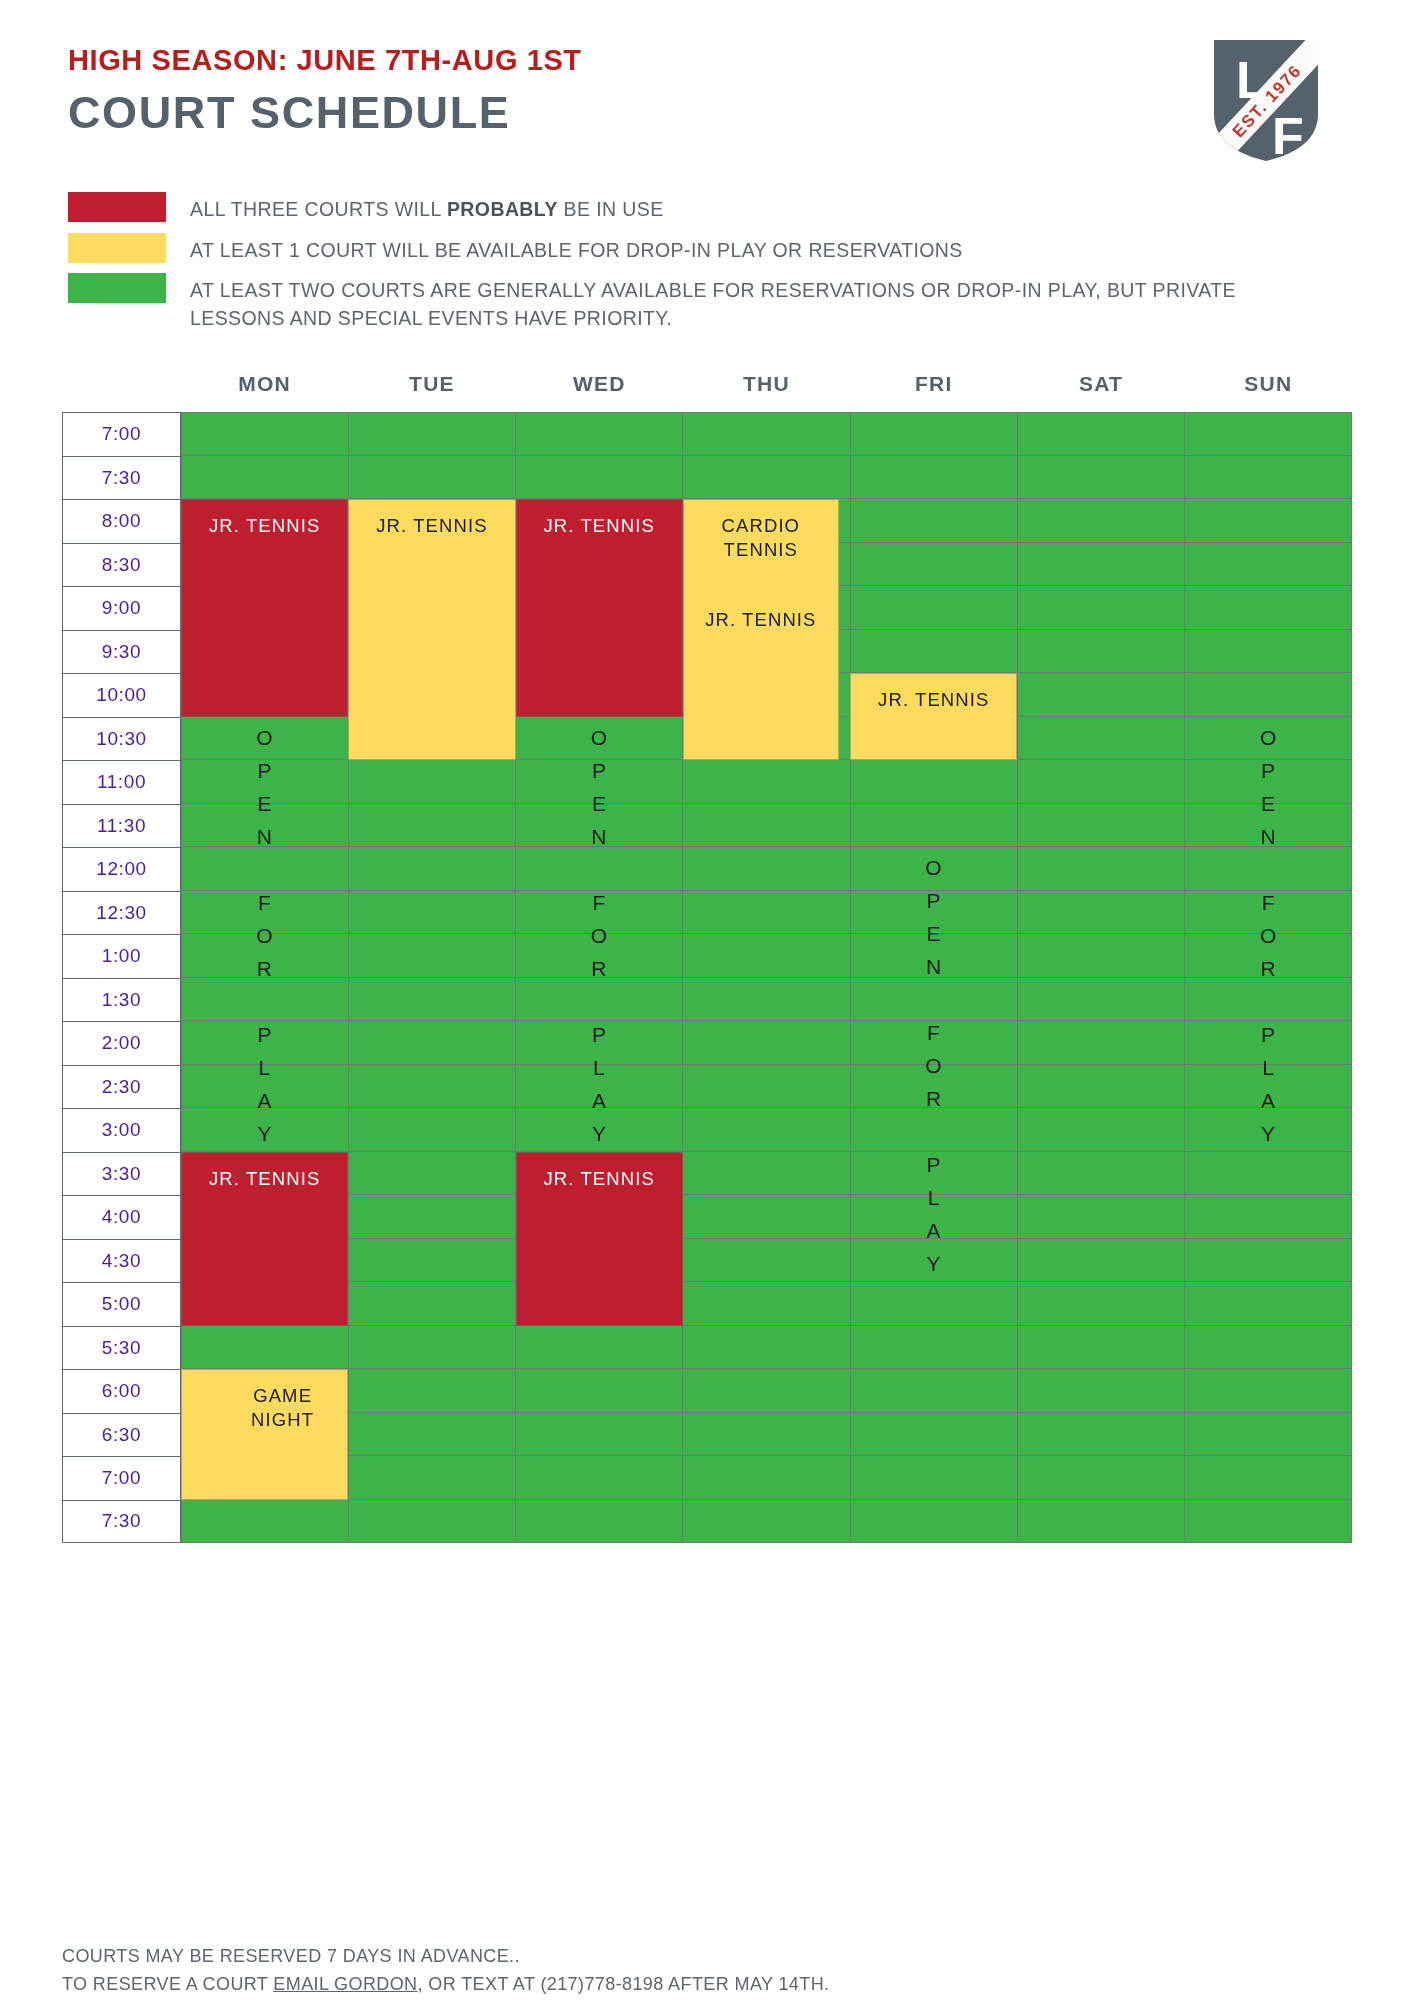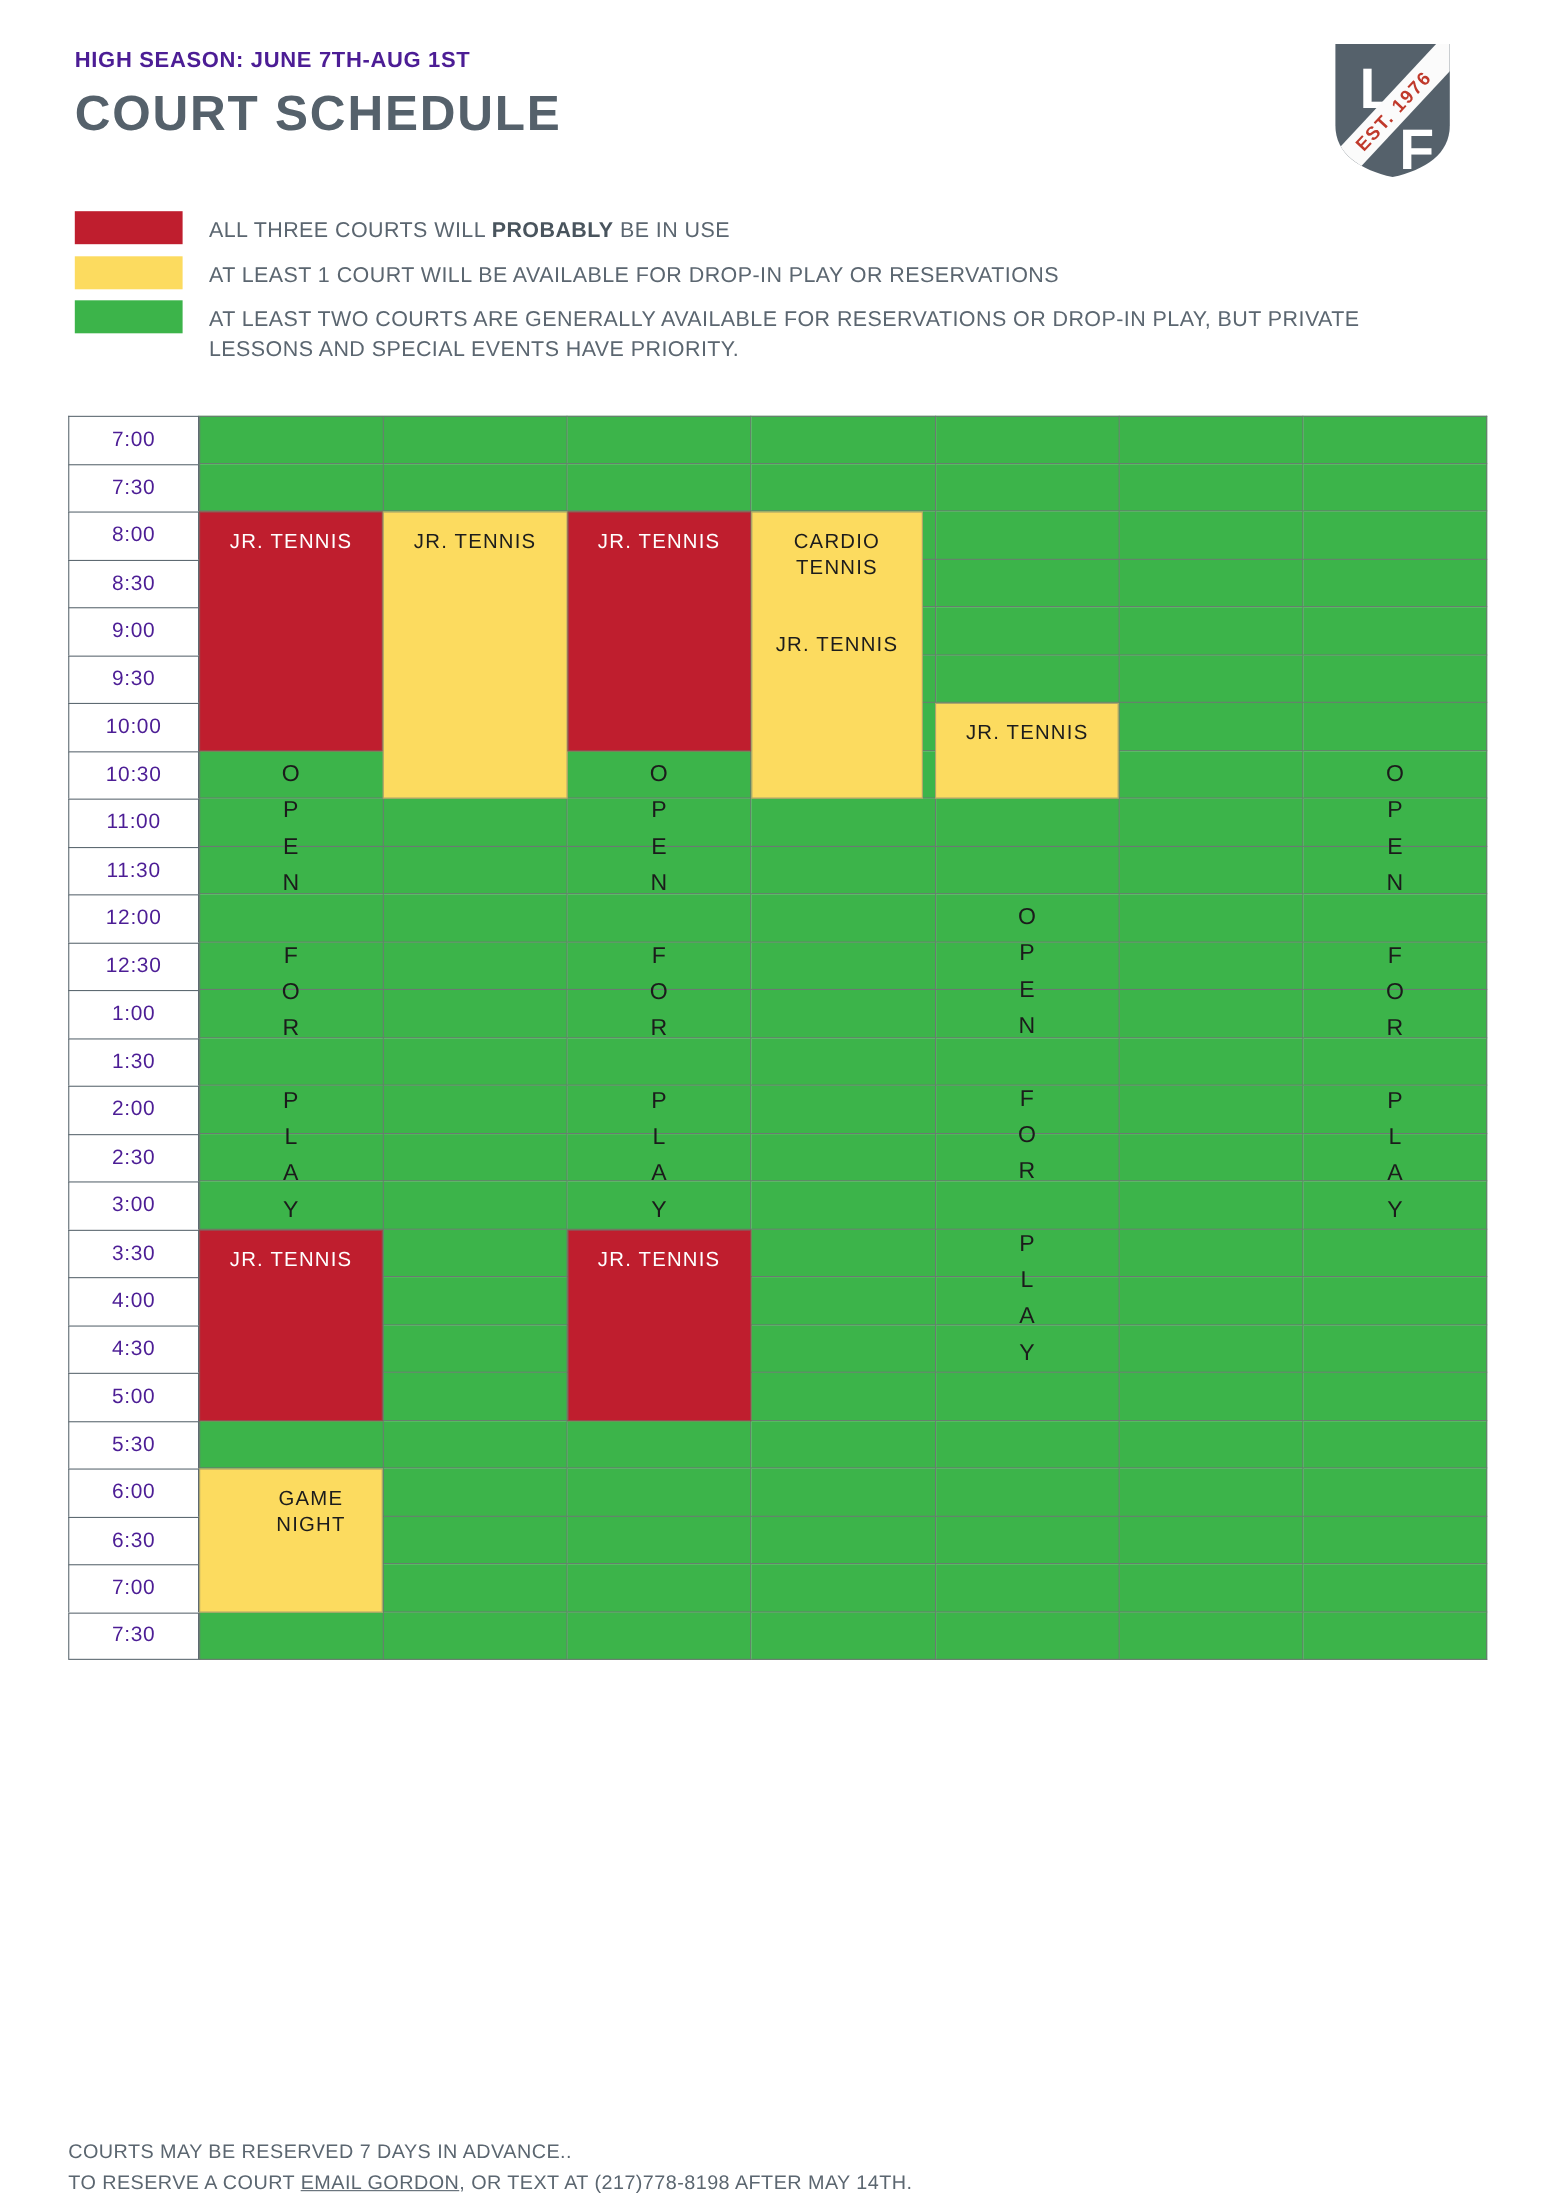--- a/index.html
+++ b/index.html
@@ -6,22 +6,22 @@
   html, body {
     width: 1414px; height: 2000px;
     background: #ffffff;
     font-family: "Liberation Sans", sans-serif;
   }
   .page { position: relative; width: 1414px; height: 2000px; overflow: hidden; }
 
   
   .header { position: absolute; left: 68px; top: 44px; }
   .season {
-    font-size: 20px; font-weight: bold; letter-spacing: 0.6px;
-    color: #4c1d95; white-space: nowrap;
+    font-size: 29px; font-weight: bold; letter-spacing: 0.6px;
+    color: #b91c1c; white-space: nowrap;
   }
   .title {
     font-size: 45px; font-weight: bold; letter-spacing: 1.6px;
     color: #55616b; margin-top: 10px; white-space: nowrap;
   }
 
   
   .logo { position: absolute; left: 1210px; top: 36px; width: 112px; height: 128px; }
 
   
@@ -137,20 +137,30 @@
       <div class="swatch sw-yellow"></div>
       <div class="legend-text">AT LEAST 1 COURT WILL BE AVAILABLE FOR DROP-IN PLAY OR RESERVATIONS</div>
     </div>
     <div class="legend-row">
       <div class="swatch sw-green"></div>
       <div class="legend-text">AT LEAST TWO COURTS ARE GENERALLY AVAILABLE FOR RESERVATIONS OR DROP-IN PLAY, BUT PRIVATE LESSONS AND SPECIAL EVENTS HAVE PRIORITY.</div>
     </div>
   </div>
 
   <div class="grid-wrap">
+    <div class="daybar">
+      <div class="spacer"></div>
+    <div class="day">MON</div>
+        <div class="day">TUE</div>
+        <div class="day">WED</div>
+        <div class="day">THU</div>
+        <div class="day">FRI</div>
+        <div class="day">SAT</div>
+        <div class="day">SUN</div>
+      </div>
     <div class="grid">
       <div class="rows">
           <div class="row">
             <div class="timecell">7:00</div>
             <div class="cell first"></div>
             <div class="cell"></div>
             <div class="cell"></div>
             <div class="cell"></div>
             <div class="cell"></div>
             <div class="cell"></div>

